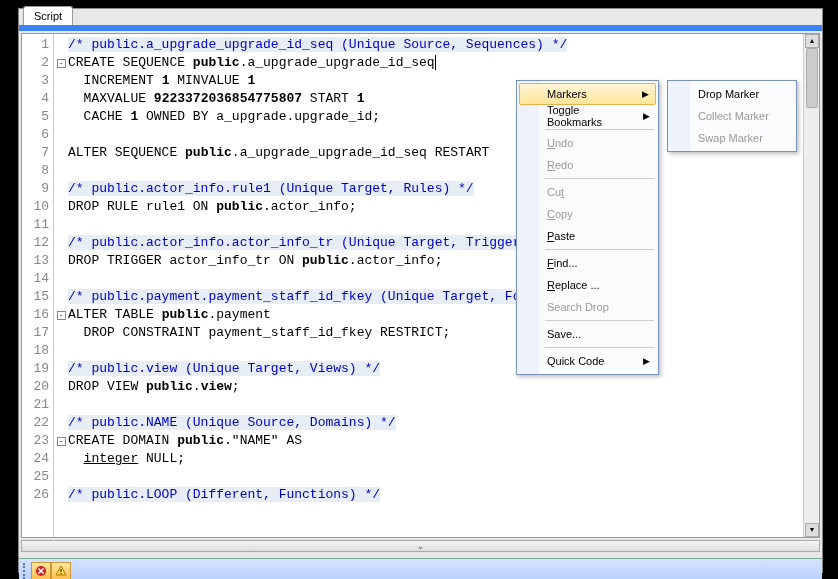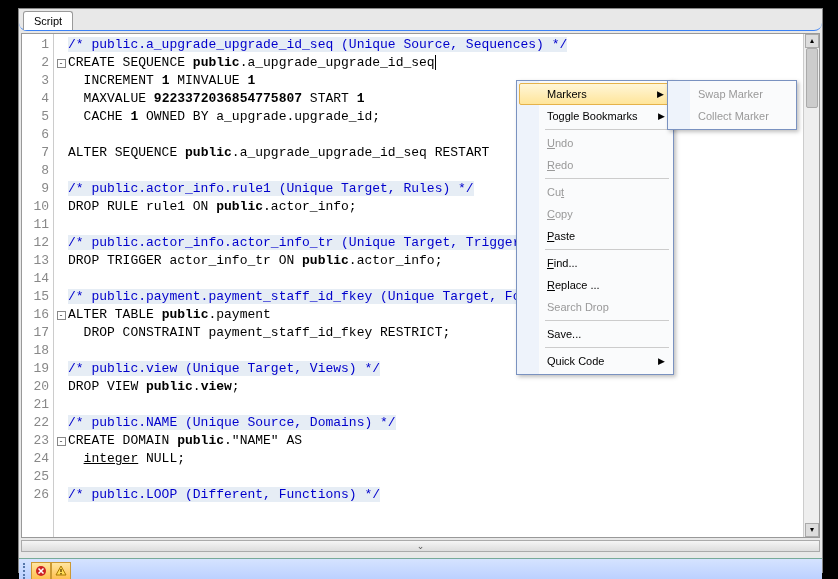--- a/index.html
+++ b/index.html
@@ -1,18 +1,18 @@
 <!DOCTYPE html>
 <html><head>
 <meta charset="utf-8">
 <style>
 * { box-sizing: border-box; margin: 0; padding: 0; }
 body { background: #000; font-family: Tahoma, sans-serif; font-size: 11px; width: 838px; height: 579px; position: relative; }
 .window { position: absolute; left: 18px; top: 8px; width: 805px; height: 565px; background: #e8e8e8; border: 1px solid #888; }
-.tab-bar { height: 22px; background: #e8e8e8; border-bottom: 1px solid #3b82f6; display: flex; align-items: flex-end; padding-left: 4px; border-radius: 8px; }
+.tab-bar { height: 22px; background: #e8e8e8; border-bottom: 6px solid #3b82f6; display: flex; align-items: flex-end; padding-left: 4px; }
 .tab { background: #fff; border: 1px solid #999; border-bottom: none; padding: 3px 10px; font-size: 11px; border-radius: 3px 3px 0 0; }
 .editor-area { background: #fff; border: 1px solid #999; margin: 2px; height: 505px; display: flex; position: relative; }
 .gutter { width: 32px; background: #fff; border-right: 1px solid #ccc; font-family: "Courier New", monospace; font-size: 13px; color: #888; text-align: right; padding-top: 2px; }
 .gutter .ln { height: 18px; line-height: 18px; padding-right: 4px; }
 .fold-col { width: 14px; background: #fff; padding-top: 2px; }
 .fold-col .fb { height: 18px; display: flex; align-items: center; justify-content: center; }
 .fold-box { width: 9px; height: 9px; border: 1px solid #888; font-size: 9px; line-height: 7px; text-align: center; color: #444; cursor: pointer; }
 .code { flex: 1; font-family: "Courier New", monospace; font-size: 13px; padding-top: 2px; overflow: hidden; white-space: pre; }
 .code .line { height: 18px; line-height: 18px; }
 .comment { color: #0000cc; background: #e6edf5; text-align: center; }
@@ -130,35 +130,36 @@
     <div class="status-btn">
       <svg width="12" height="12" viewBox="0 0 12 12">
           <path d="M6 1 L11 10 L1 10 Z" fill="#ffdd55" stroke="#aa7700"></path>
           <rect x="5.3" y="4" width="1.4" height="3" fill="#664400"></rect>
           <rect x="5.3" y="8" width="1.4" height="1.4" fill="#664400"></rect>
         </svg>
     </div>
   </div>
 </div>
 
-<div class="menu" id="ctx" style="left:516px; top:80px; width:158px;">
+<div class="menu" id="ctx" style="left:516px; top:80px; width:143px;">
     <div class="mi highlighted">Markers<span class="arrow">▶</span></div>
     <div class="mi">Toggle Bookmarks<span class="arrow">▶</span></div>
     <div class="sep"></div>
     <div class="mi disabled"><span class="under">U</span>ndo</div>
     <div class="mi disabled"><span class="under">R</span>edo</div>
     <div class="sep"></div>
     <div class="mi disabled">Cu<span class="under">t</span></div>
     <div class="mi disabled"><span class="under">C</span>opy</div>
     <div class="mi"><span class="under">P</span>aste</div>
     <div class="sep"></div>
     <div class="mi"><span class="under">F</span>ind...</div>
     <div class="mi"><span class="under">R</span>eplace ...</div>
     <div class="mi disabled">Search Drop</div>
     <div class="sep"></div>
     <div class="mi">Save...</div>
     <div class="sep"></div>
     <div class="mi">Quick Code<span class="arrow">▶</span></div>
   </div>
 <div class="menu submenu" id="sub" style="left:667px; top:80px; width:130px;">
+    <div class="mi">Drop Marker</div>
+    <div class="mi disabled">Collect Marker</div>
     <div class="mi disabled">Swap Marker</div>
-    <div class="mi disabled">Collect Marker</div>
   </div>
 
 </body></html>

